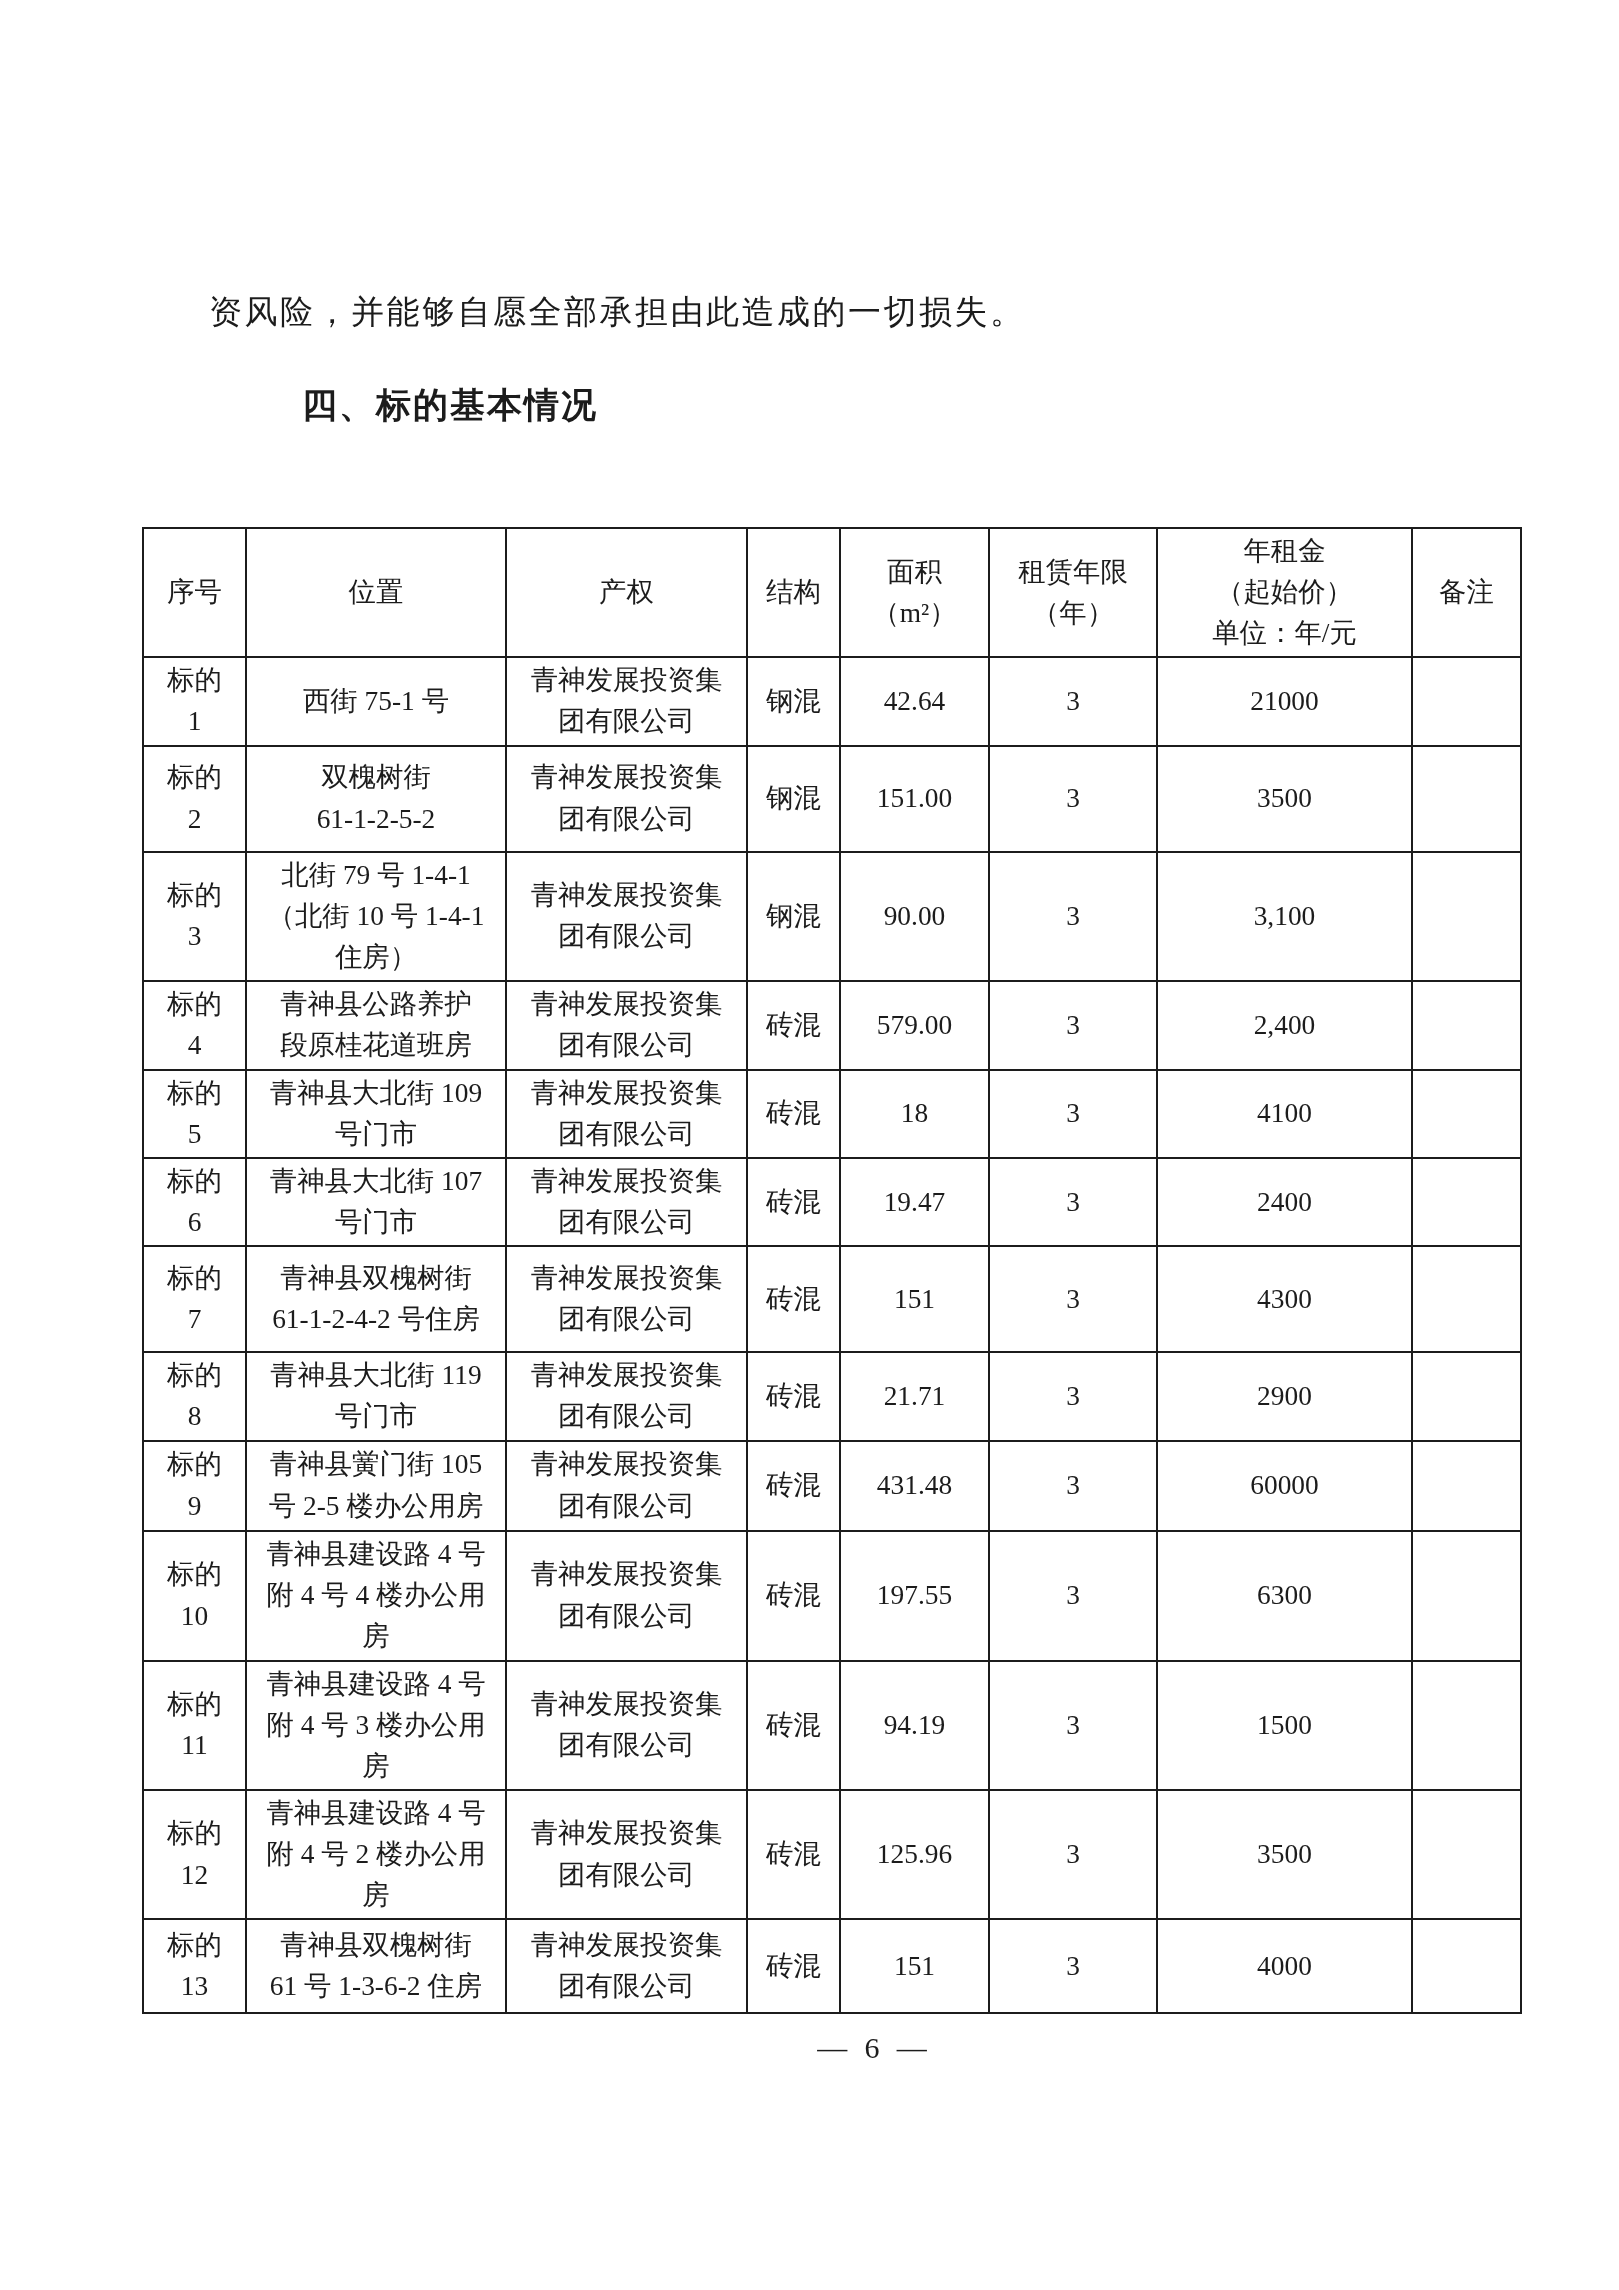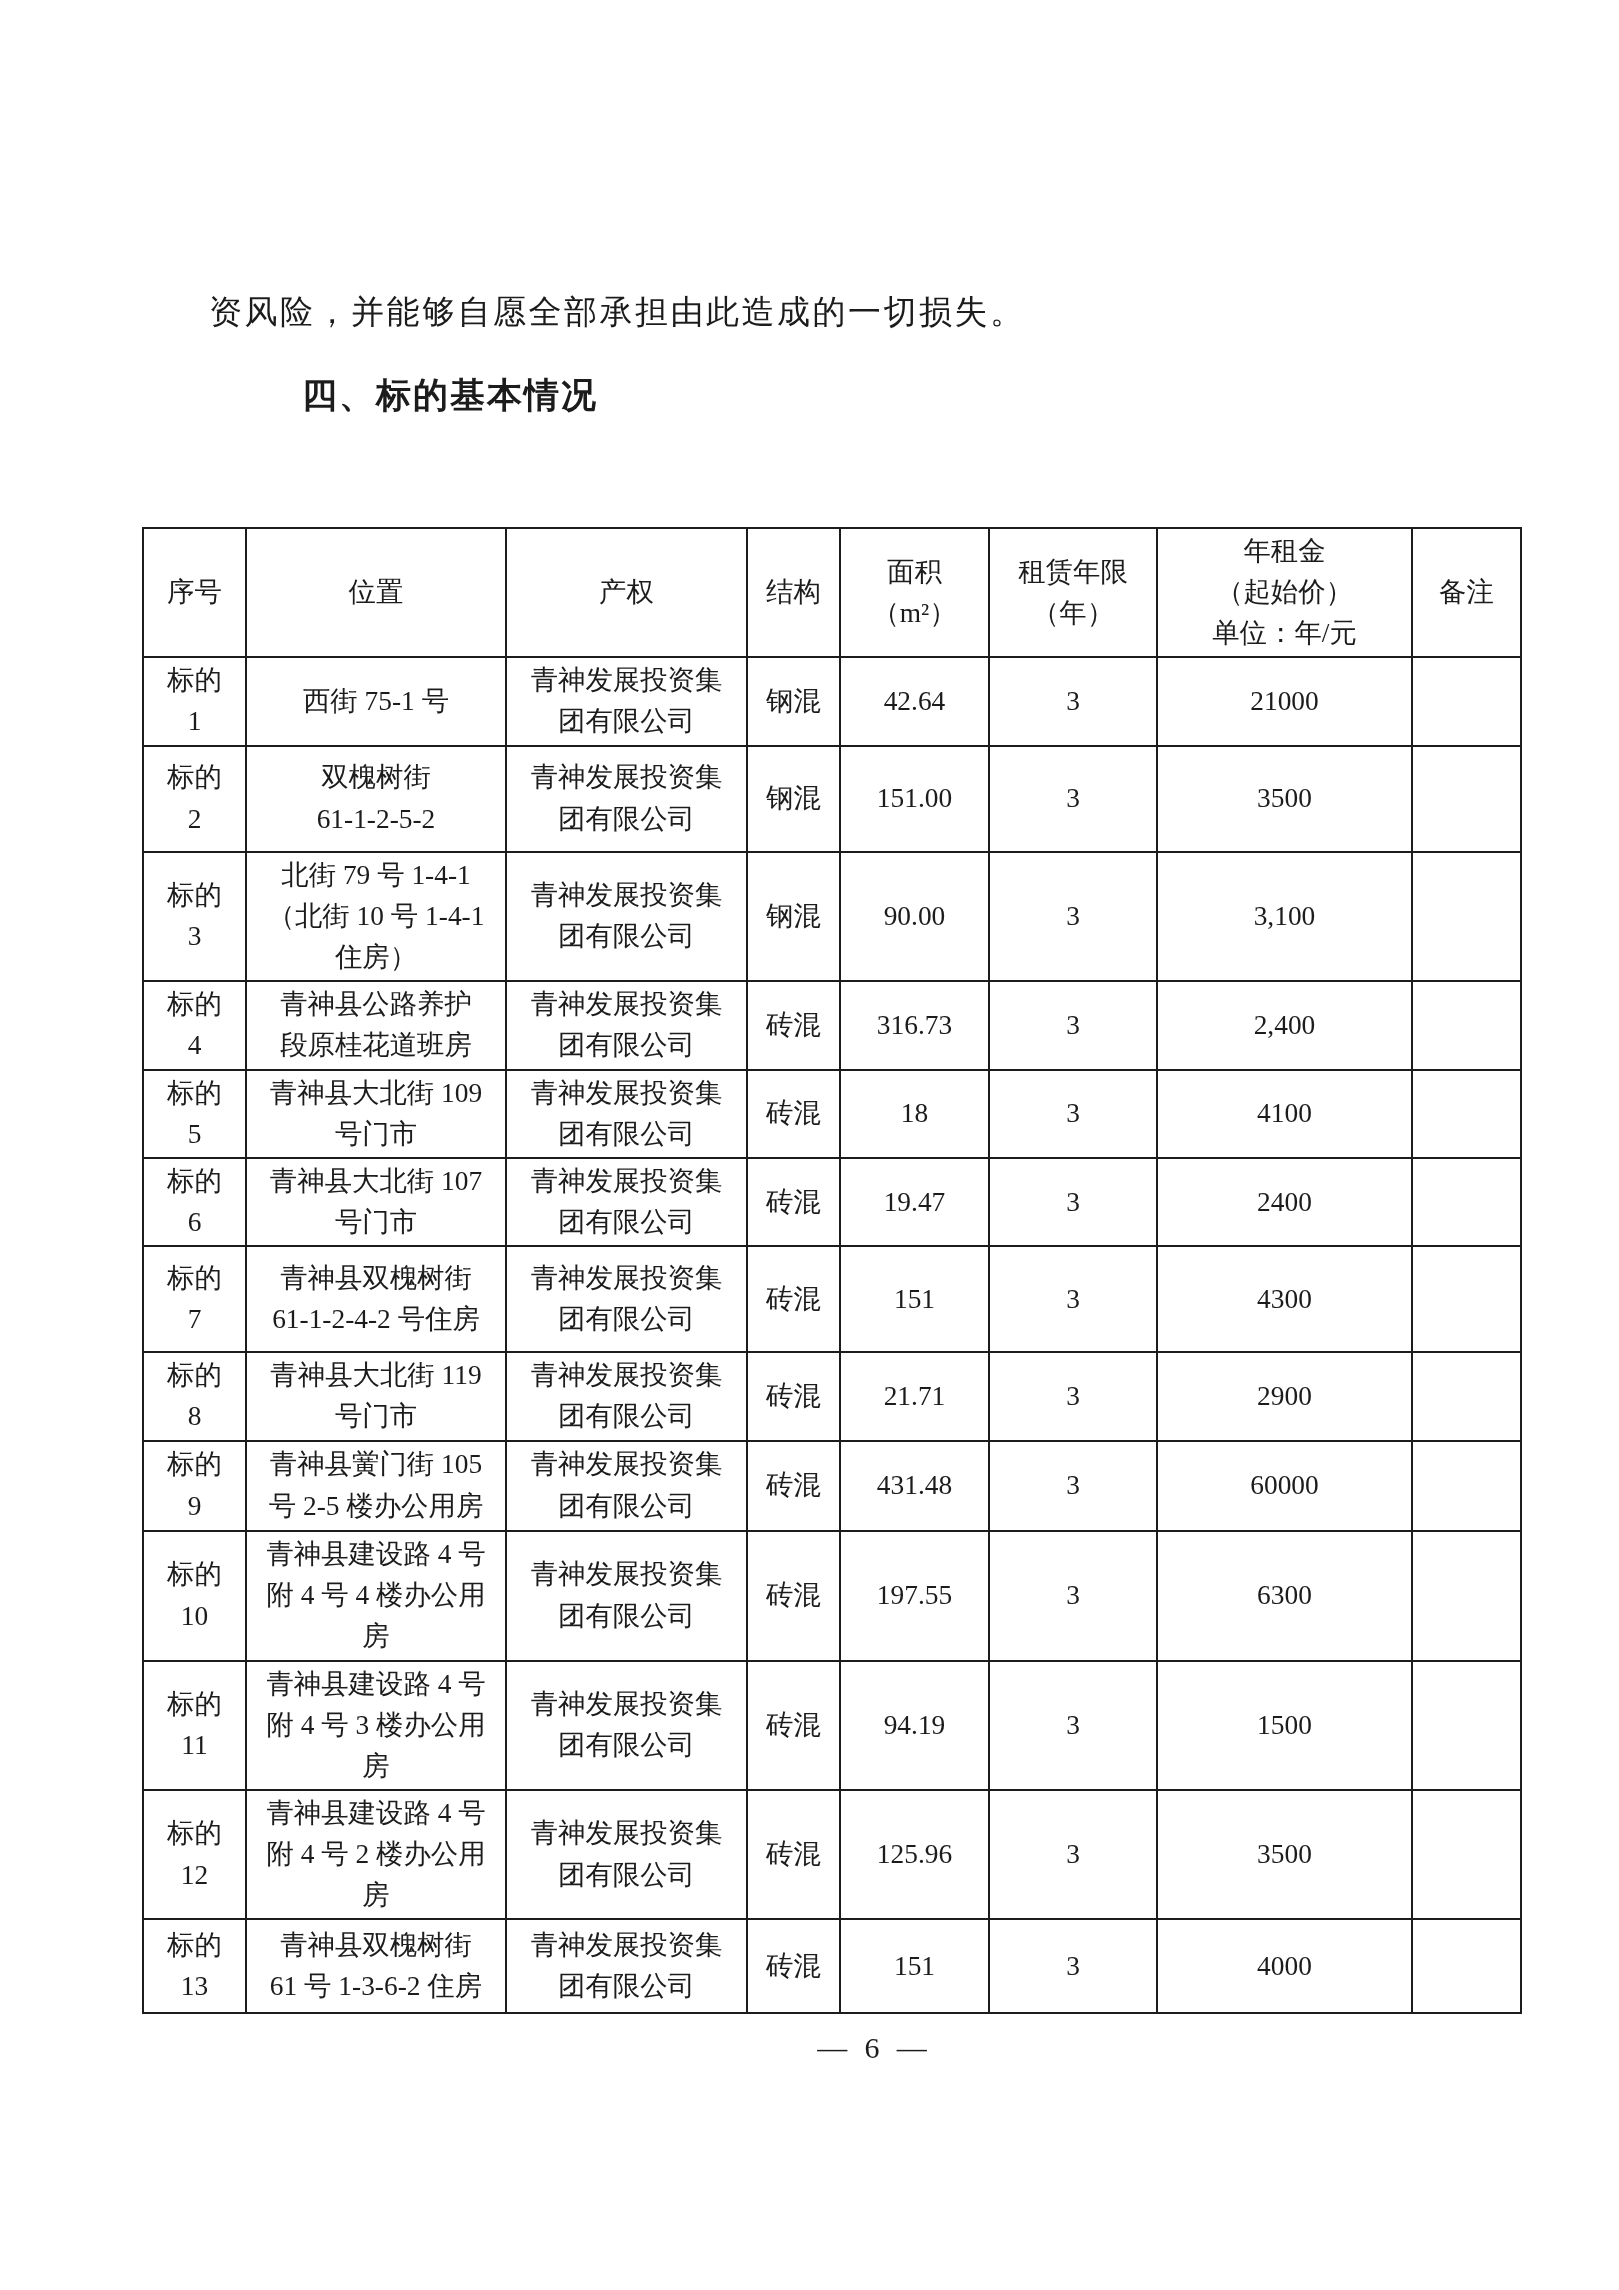--- a/index.html
+++ b/index.html
@@ -17,21 +17,21 @@
     position: absolute;
     top: 290px;
     left: 209px;
     margin: 0;
     font-size: 33px;
     letter-spacing: 2.5px;
     white-space: nowrap;
   }
   .section-heading {
     position: absolute;
-    top: 372px;
+    top: 382px;
     left: 302px;
     margin: 0;
     font-family: "DejaVu Sans", "Liberation Sans", sans-serif;
     font-weight: bold;
     font-size: 35px;
     letter-spacing: 2px;
     white-space: nowrap;
   }
   .subsection-heading {
     position: absolute;
@@ -150,21 +150,21 @@
           <td></td>
         </tr>
         <tr style="height: 89px;">
           <td>标的
 4</td>
           <td>青神县公路养护
 段原桂花道班房</td>
           <td>青神发展投资集
 团有限公司</td>
           <td>砖混</td>
-          <td>316.73</td>
+          <td>579.00</td>
           <td>3</td>
           <td>2,400</td>
           <td></td>
         </tr>
         <tr style="height: 86px;">
           <td>标的
 5</td>
           <td>青神县大北街 109
 号门市</td>
           <td>青神发展投资集

